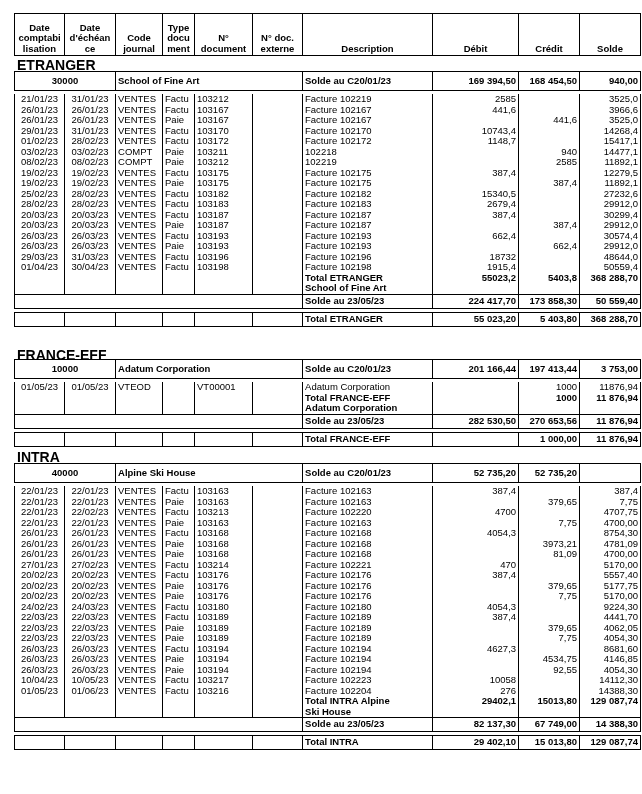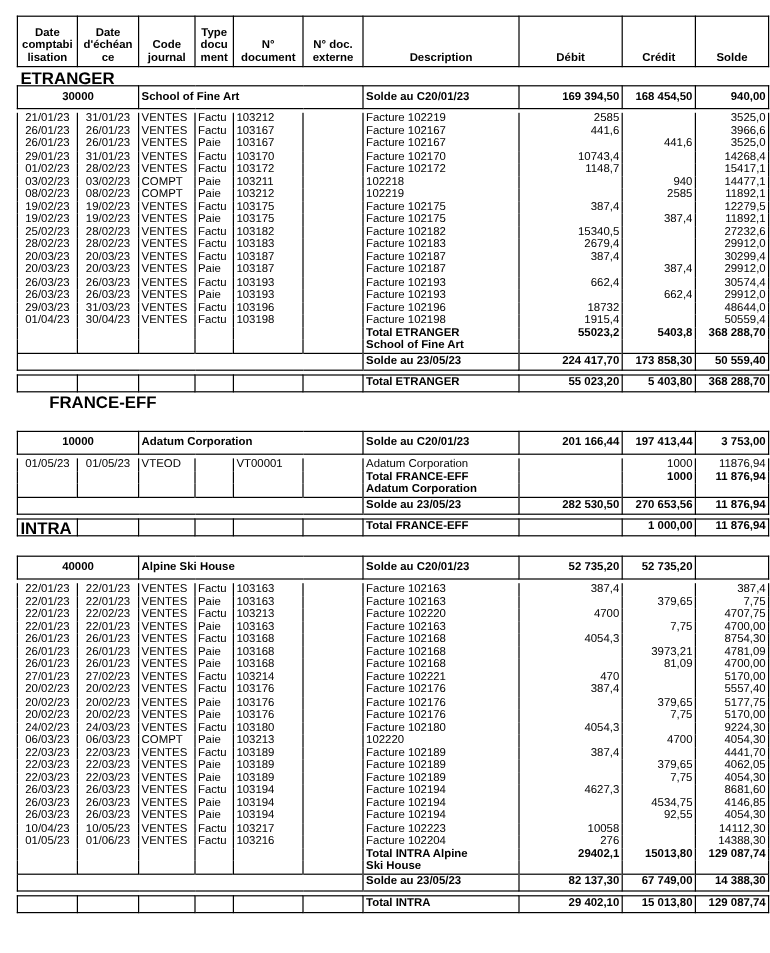--- a/index.html
+++ b/index.html
@@ -329,21 +329,21 @@
           <td></td>
           <td></td>
           <td></td>
           <td>Total ETRANGER</td>
           <td class="num">55 023,20</td>
           <td class="num">5 403,80</td>
           <td class="num">368 288,70</td>
         </tr>
       </tbody>
     </table>
-    <div class="section-title" style="top: 327px; margin-left: 24px;">FRANCE-EFF</div>
+    <div class="section-title" style="top: 347px;">FRANCE-EFF</div>
     <table style="top: 359px;">
       <colgroup>
         <col class="c1">
         <col class="c2">
         <col class="c3">
         <col class="c4">
         <col class="c5">
         <col class="c6">
         <col class="c7">
         <col class="c8">
@@ -415,21 +415,21 @@
           <td></td>
           <td></td>
           <td></td>
           <td>Total FRANCE-EFF</td>
           <td class="num"></td>
           <td class="num">1 000,00</td>
           <td class="num">11 876,94</td>
         </tr>
       </tbody>
     </table>
-    <div class="section-title" style="top: 432px; text-align: right;">INTRA</div>
+    <div class="section-title" style="top: 449px; text-align: right;">INTRA</div>
     <table style="top: 463px;">
       <colgroup>
         <col class="c1">
         <col class="c2">
         <col class="c3">
         <col class="c4">
         <col class="c5">
         <col class="c6">
         <col class="c7">
         <col class="c8">
@@ -586,32 +586,20 @@
           <td class="">VENTES</td>
           <td class="">Factu</td>
           <td class="">103180</td>
           <td class=""></td>
           <td class="">Facture 102180</td>
           <td class="num">4054,3</td>
           <td class="num"></td>
           <td class="num">9224,30</td>
         </tr>
         <tr class="row">
-          <td class="ctr">06/03/23</td>
-          <td class="ctr">06/03/23</td>
-          <td class="">COMPT</td>
-          <td class="">Paie</td>
-          <td class="">103213</td>
-          <td class=""></td>
-          <td class="">102220</td>
-          <td class="num"></td>
-          <td class="num">4700</td>
-          <td class="num">4054,30</td>
-        </tr>
-        <tr class="row">
           <td class="ctr">22/03/23</td>
           <td class="ctr">22/03/23</td>
           <td class="">VENTES</td>
           <td class="">Factu</td>
           <td class="">103189</td>
           <td class=""></td>
           <td class="">Facture 102189</td>
           <td class="num">387,4</td>
           <td class="num"></td>
           <td class="num">4441,70</td>

